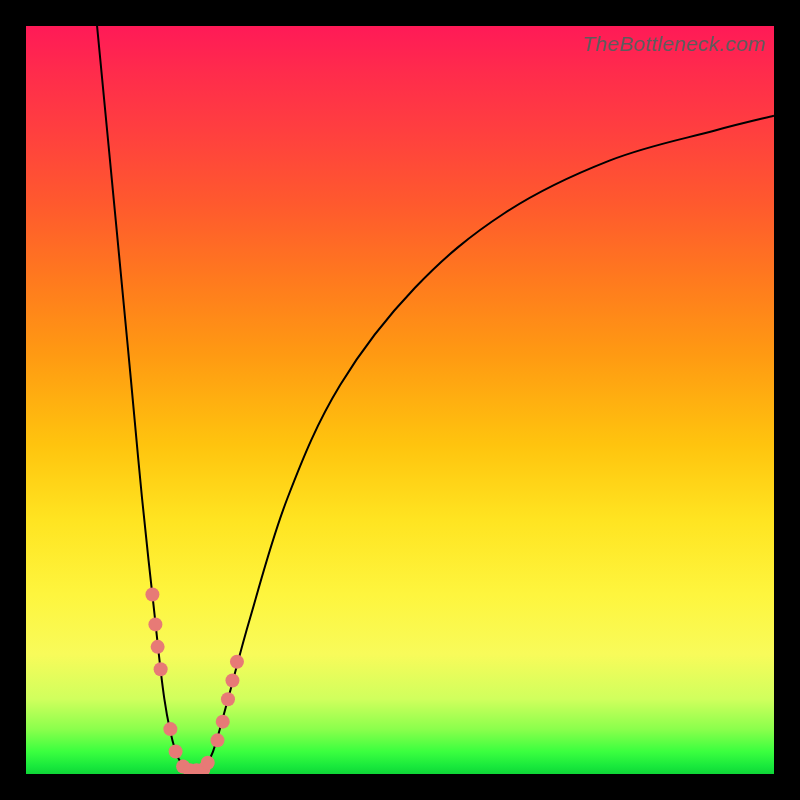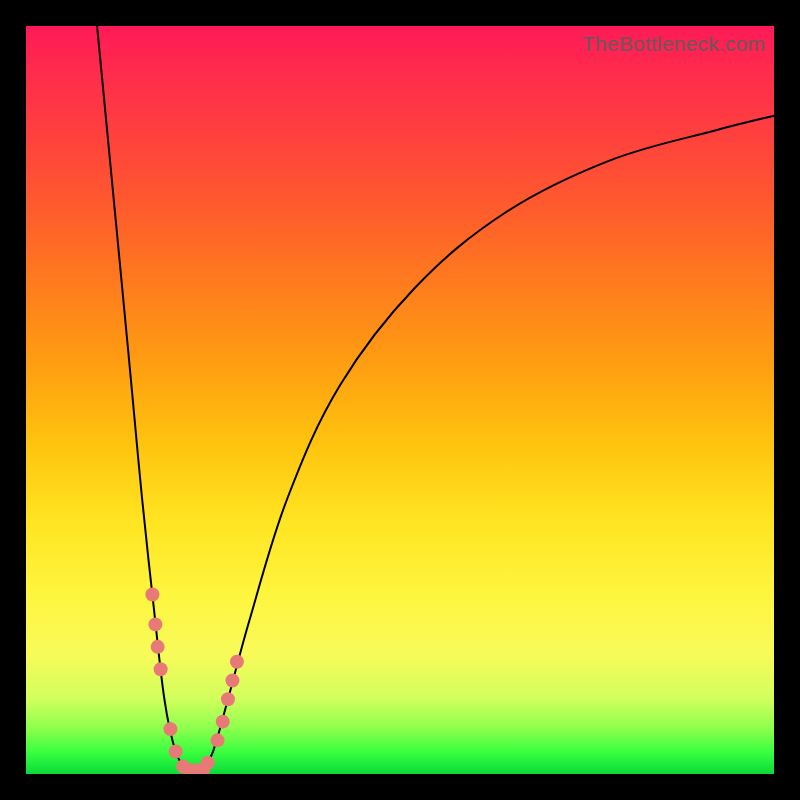--- a/index.html
+++ b/index.html
@@ -36,20 +36,21 @@
   }
   .watermark {
     position: absolute;
     top: 6px;
     right: 8px;
     font-family: Arial, Helvetica, sans-serif;
     font-size: 21px;
     color: #5c5c5c;
     font-weight: 400;
     letter-spacing: 0.2px;
+    font-style: italic;
   }
   svg.curves {
     position: absolute;
     left: 0; top: 0;
     width: 748px; height: 748px;
   }
   .curve { fill: none; stroke: #000; stroke-width: 2; }
   .bead {
     fill: #e77a76;
     stroke: none;

